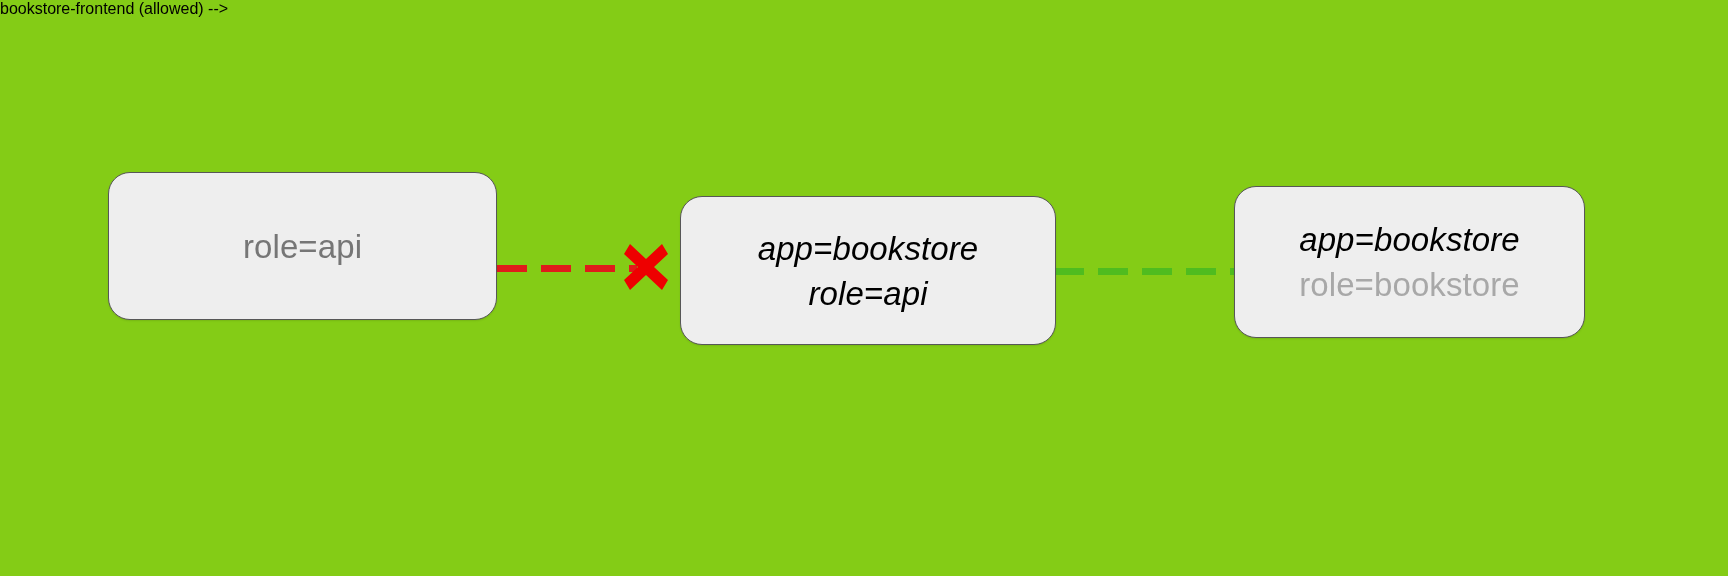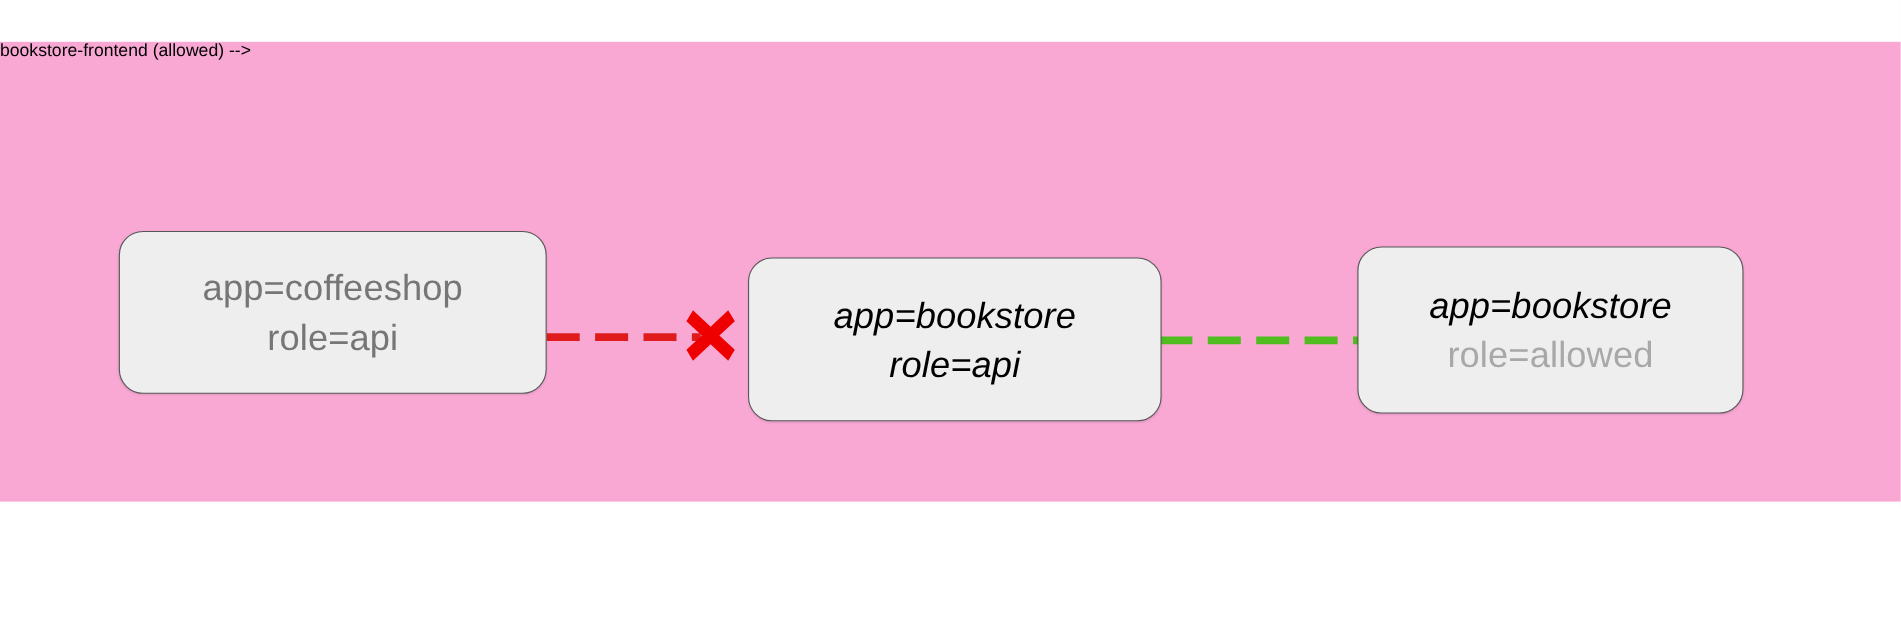--- a/index.html
+++ b/index.html
@@ -9,23 +9,22 @@
   }
   body {
     width: 1728px;
     height: 576px;
     font-family: "Liberation Sans", sans-serif;
     overflow: hidden;
   }
   #canvas {
     position: relative;
     width: 1728px;
-    height: 418px;
-    background: #f9a8d4;
-    margin-top: 38px;
+    height: 576px;
+    background: #84cc16;
   }
 
   .node {
     position: absolute;
     box-sizing: border-box;
     background: #eeeeee;
     border: 1.6px solid #575757;
     border-radius: 22px;
     display: flex;
     flex-direction: column;
@@ -101,29 +100,28 @@
 
     bookstore-frontend (allowed) --&gt;
   <div class="edge" id="edge-allowed">
     <svg width="182" height="7" viewBox="0 0 182 7">
       <line x1="0" y1="3.5" x2="182" y2="3.5" stroke="#4fbc1f" stroke-width="7" stroke-dasharray="30 14"></line>
     </svg>
   </div>
 
   
   <div class="node" id="node-coffeeshop-api">
-    <div class="line t-grey">app=coffeeshop</div>
     <div class="line t-grey">role=api</div>
   </div>
 
   
   <div class="node" id="node-bookstore-api">
     <div class="line t-black">app=bookstore</div>
     <div class="line t-black">role=api</div>
   </div>
 
   
   <div class="node" id="node-bookstore-frontend">
     <div class="line t-black">app=bookstore</div>
-    <div class="line t-lightgrey">role=allowed</div>
+    <div class="line t-lightgrey">role=bookstore</div>
   </div>
 
 </div>
 
 </body></html>

